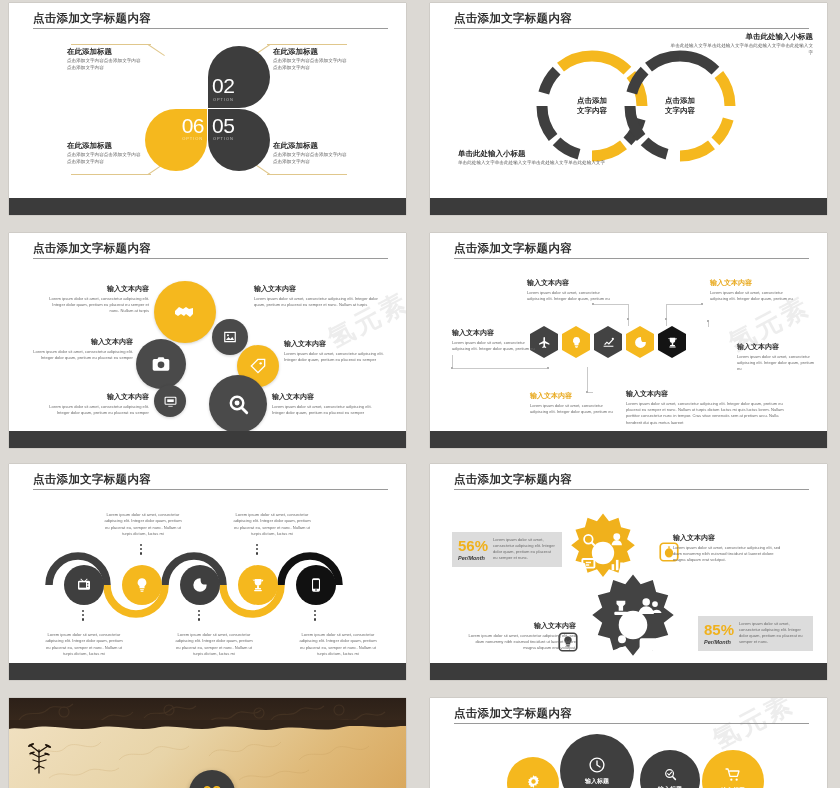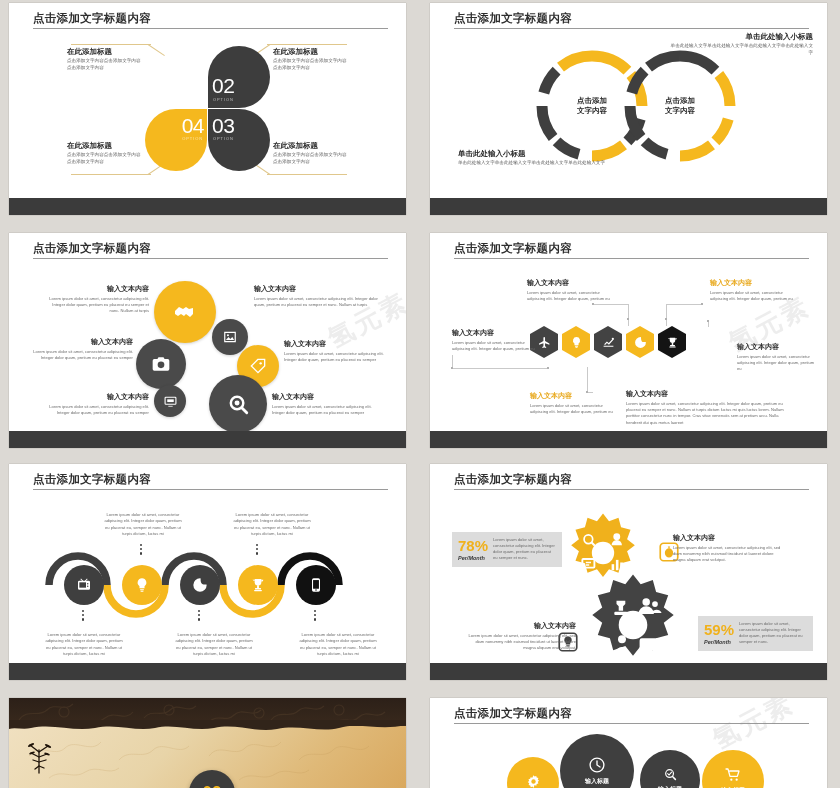--- a/index.html
+++ b/index.html
@@ -196,25 +196,25 @@
     <div class="elbow">
       <div class="hz" style="left:258px;top:171px;width:80px;"></div>
       <div class="dg" style="left:241px;top:171px;width:20px;transform:rotate(34deg);transform-origin:right center;"></div>
     </div>
 
     <div class="petal p2" style="left:199px;top:43px;">
       <span class="num">02</span>
       <span class="opt">OPTION</span>
     </div>
     <div class="petal p3" style="left:199px;top:106px;">
-      <span class="num">03</span>
+      <span class="num">05</span>
       <span class="opt">OPTION</span>
     </div>
     <div class="petal p4" style="left:136px;top:106px;">
-      <span class="num">04</span>
+      <span class="num">06</span>
       <span class="opt">OPTION</span>
     </div>
 
     <div class="tblk" style="left:58px;top:44px;width:78px;">
       <div class="h cn">在此添加标题</div>
       <div class="b cn">点击添加文字内容点击添加文字内容点击添加文字内容</div>
     </div>
     <div class="tblk" style="left:264px;top:44px;width:78px;">
       <div class="h cn">在此添加标题</div>
       <div class="b cn">点击添加文字内容点击添加文字内容点击添加文字内容</div>
@@ -585,29 +585,29 @@
     </svg>
 
     <svg style="position:absolute;left:128px;top:168px;" width="20" height="20" viewBox="0 0 24 24">
       <rect x="1.5" y="1.5" width="21" height="21" rx="4" fill="none" stroke="#434343" stroke-width="2"></rect>
       <path d="M12 5a4.6 4.6 0 00-2.7 8.3V15h5.4v-1.7A4.6 4.6 0 0012 5z" fill="#434343"></path>
       <rect x="9.8" y="16" width="4.4" height="1.3" rx=".6" fill="#434343"></rect>
     </svg>
 
     <div class="statbox" style="left:22px;top:68px;width:110px;">
       <div>
-        <div class="pct">78%</div>
+        <div class="pct">56%</div>
         <div class="per">Per/Month</div>
       </div>
       <div class="sb-txt">Lorem ipsum dolor sit amet, consectetur adipiscing elit. Integer dolor quam, pretium eu placerat eu semper et nunc.</div>
     </div>
 
     <div class="statbox" style="right:14px;top:152px;width:115px;">
       <div>
-        <div class="pct">59%</div>
+        <div class="pct">85%</div>
         <div class="per">Per/Month</div>
       </div>
       <div class="sb-txt">Lorem ipsum dolor sit amet, consectetur adipiscing elit. Integer dolor quam, pretium eu placerat eu semper et nunc.</div>
     </div>
 
     <div class="tblk" style="left:243px;top:70px;width:110px;">
       <div class="h">输入文本内容</div>
       <div class="b">Lorem ipsum dolor sit amet, consectetur adipiscing elit, sed diam nonummy nibh euismod tincidunt ut laoreet dolore magna aliquam erat volutpat.</div>
     </div>
     <div class="tblk right" style="left:38px;top:158px;width:108px;">

